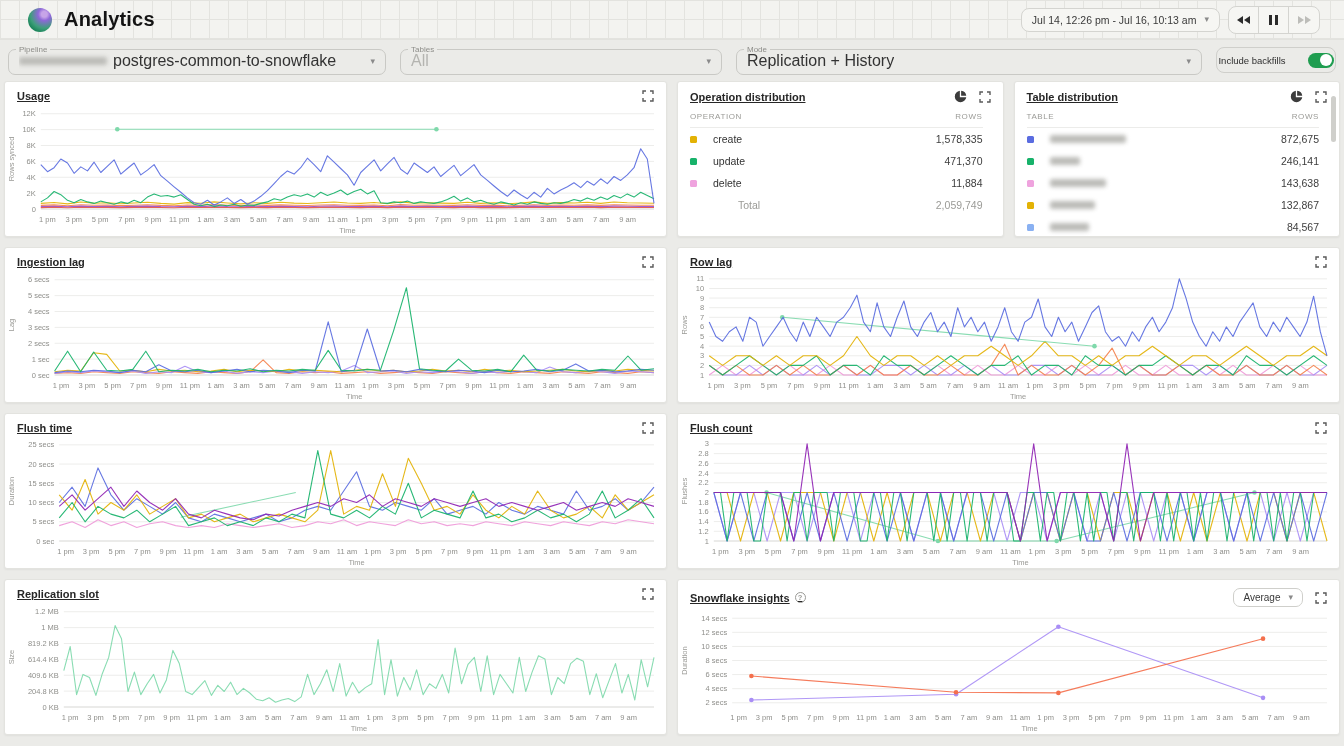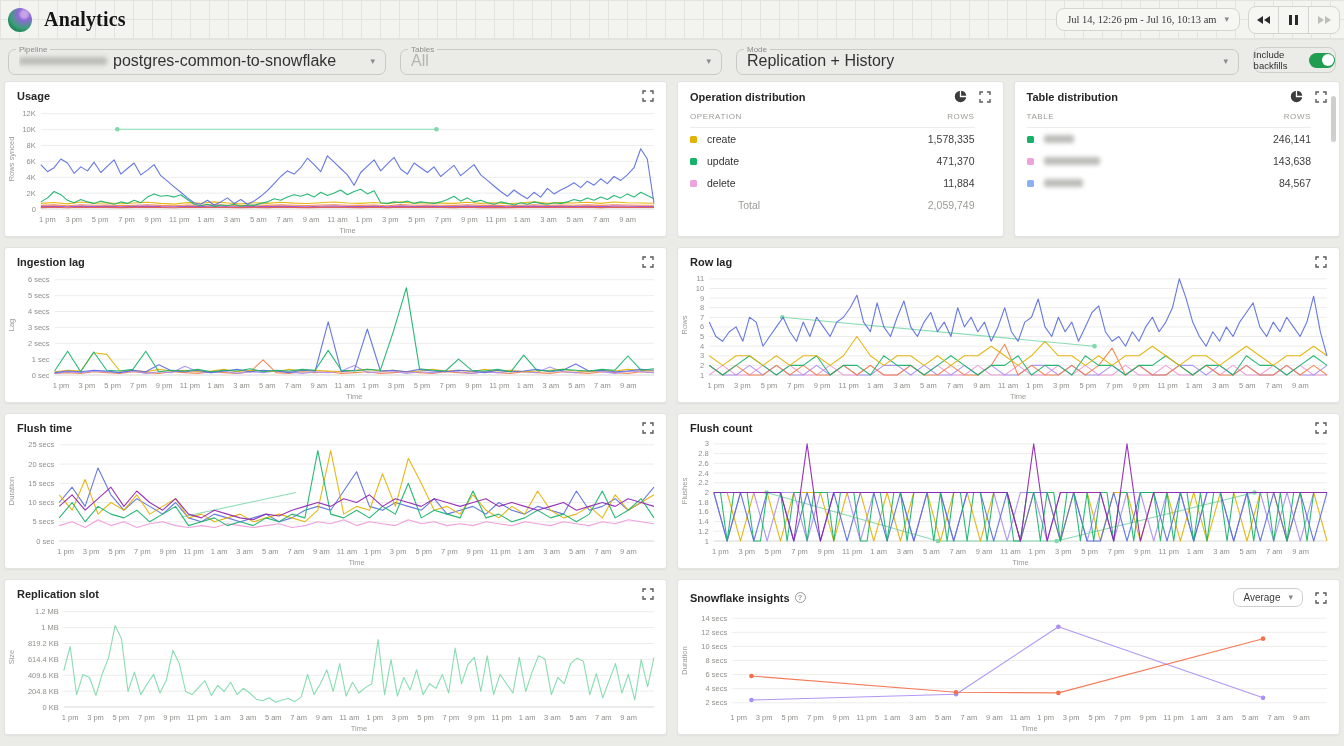--- a/index.html
+++ b/index.html
@@ -1,27 +1,26 @@
 <!DOCTYPE html>
 <html><head>
 <meta charset="utf-8">
 <style>
   * { box-sizing: border-box; margin: 0; padding: 0; }
   html,body { width:1344px; height:746px; }
   body { background:#ebebe8; font-family:"Liberation Sans", sans-serif; overflow:hidden; }
 
   
   .header {
-    height:40px; display:flex; align-items:center; padding:0 4px;
+    height:40px; display:flex; align-items:center; padding:0 24px;
     background:
       repeating-linear-gradient(0deg, #e3e3df 0 1px, transparent 1px 19px),
       repeating-linear-gradient(90deg, #e3e3df 0 1px, transparent 1px 19px),
       #f3f3f0;
     border-bottom:1px solid #e2e2de;
-    font-family:Liberation Serif, serif;
   }
   .logo { width:24px; height:24px; border-radius:50%;
     background: radial-gradient(circle at 68% 26%, #c7a4e8 0 12%, #8e68d8 26%, #3d9f7a 58%, #0f7a4e 85%);
     margin:0 12px 0 4px; }
   .app-title { font-size:20px; font-weight:700; letter-spacing:.2px; color:#141414; }
   .header-right { margin-left:auto; display:flex; align-items:center; gap:8px; }
   .date-range { display:flex; align-items:center; gap:8px; background:#f6f6f3; border:1px solid #d4d4d0;
     border-radius:8px; padding:5px 10px; font-size:10.5px; color:#3a3a3a; cursor:pointer; }
   .chev { font-size:9px; color:#8a8a8a; line-height:1; }
   .btn-group { display:flex; border:1px solid #d4d4d0; border-radius:8px; background:#f6f6f3; overflow:hidden; }
@@ -36,48 +35,48 @@
   
   .filters { display:flex; align-items:stretch; gap:14px; padding:5px 8px 3px 8px; height:38px; }
   fieldset.sel { border:1px solid #c9c9c5; border-radius:7px; padding:0 10px 2px 10px;
     display:flex; align-items:center; justify-content:space-between; background:transparent; cursor:pointer; min-width:0; }
   fieldset.sel legend { font-size:8px; color:#8d8d89; padding:0 3px; margin-left:-3px; }
   .sel-value { font-size:16px; color:#333; display:flex; align-items:center; gap:6px; margin-top:-4px;
     white-space:nowrap; overflow:hidden;text-align:center; }
   .sel-chev { margin-left:auto; margin-top:-4px; }
   .sel.disabled .sel-value { color:#b4b4b0; }
   .f-pipeline { width:378px; } .f-tables { width:322px; } .f-mode { flex:1; }
-  .backfills { width:83px; border:1px solid #cfcfcb; border-radius:8px; display:flex; align-items:center;
+  .backfills { width:120px; border:1px solid #cfcfcb; border-radius:8px; display:flex; align-items:center;
     justify-content:center; gap:22px; font-size:9.5px; color:#2e2e2e; margin:2px 0; }
   .toggle { width:26px; height:15px; border-radius:8px; background:#1f9d50; position:relative; cursor:pointer; flex:none; }
   .toggle .knob { position:absolute; right:1.5px; top:1.5px; width:12px; height:12px; border-radius:50%; background:#fff; }
   .blur { display:inline-block; height:8px; border-radius:2px; background:#bcbcb8; filter:blur(2px); flex:none; }
 
   
   .grid { display:grid; grid-template-columns:repeat(4, 1fr); grid-auto-rows:156px; gap:10px; padding:3px 4px 4px 4px; }
   .card { background:#fff; border:1px solid #e3e3df; border-radius:3px; box-shadow:0 1px 2px rgba(0,0,0,.05);
     display:flex; flex-direction:column; overflow:hidden; position:relative; }
   .span2 { grid-column:span 2; }
   .card-head { display:flex; align-items:center; padding:8px 12px 0 12px; flex:none; }
-  .card-title { font-size:11px; font-weight:700; color:#262626; display:flex; align-items:center; gap:5px; }
+  .card-title { font-size:11px; font-weight:700; color:#262626; display:flex; align-items:center; gap:5px;text-decoration:underline; }
   .head-icons { margin-left:auto; display:flex; align-items:center; gap:12px; }
   .chart { flex:1; min-height:0; }
   svg text { font-family:"Liberation Sans", sans-serif; }
 
   .icon-btn { cursor:pointer; display:flex; align-items:center; }
   .help-circ { width:11px; height:11px; border:1px solid #9a9a96; border-radius:50%; color:#9a9a96;
     font-size:7.5px; display:flex; align-items:center; justify-content:center; font-weight:700; }
   .mini-select { display:flex; align-items:center; gap:8px; border:1px solid #cfcfcb; border-radius:7px;
     padding:3px 9px; font-size:10px; color:#3a3a3a; cursor:pointer; }
 
   
-  .dtable { flex:1; padding:2px 28px 0 12px; overflow:hidden; position:relative; }
+  .dtable { flex:1; padding:2px 20px 0 12px; overflow:hidden; position:relative; }
   .drow { display:flex; align-items:center; justify-content:space-between; padding:5px 0; font-size:10.5px; color:#333; }
   .drow.dhead { font-size:8px; letter-spacing:.6px; color:#9b9b97; padding:7px 0 6px 0; border-bottom:1px solid #ececea; }
-  .dleft { display:flex; align-items:center; gap:10px; }
+  .dleft { display:flex; align-items:center; gap:16px; }
   .sq { width:7px; height:7px; border-radius:1.5px; flex:none; }
   .dnum { color:#3d3d3d; }
   .drow.total { color:#9b9b97;margin-left:48px; } .drow.total .dnum { color:#9b9b97; }
   .scroll-thumb { position:absolute; right:3px; top:14px; width:5px; height:46px; border-radius:3px; background:#cfcfcb; }
 </style>
 </head>
 <body>
 
 <div class="header">
   <div class="logo"></div>
@@ -263,31 +262,45 @@
           </span>
       </span>
     </div>
     <div class="dtable">
     <div class="drow dhead">
           <span>TABLE</span>
           <span>ROWS</span>
         </div>
         <div class="drow">
           <div class="dleft">
+            <div class="sq" style="background: rgb(90, 108, 224);"></div>
+            <div class="blur" style="width: 76px;"></div>
+          </div>
+          <span class="dnum">872,675</span>
+        </div>
+        <div class="drow">
+          <div class="dleft">
             <div class="sq" style="background: rgb(23, 178, 106);"></div>
             <div class="blur" style="width: 30px;"></div>
           </div>
           <span class="dnum">246,141</span>
         </div>
         <div class="drow">
           <div class="dleft">
             <div class="sq" style="background: rgb(239, 163, 222);"></div>
             <div class="blur" style="width: 56px;"></div>
           </div>
           <span class="dnum">143,638</span>
+        </div>
+        <div class="drow">
+          <div class="dleft">
+            <div class="sq" style="background: rgb(227, 178, 5);"></div>
+            <div class="blur" style="width: 45px;"></div>
+          </div>
+          <span class="dnum">132,867</span>
         </div>
         <div class="drow">
           <div class="dleft">
             <div class="sq" style="background: rgb(138, 177, 242);"></div>
             <div class="blur" style="width: 39px;"></div>
           </div>
           <span class="dnum">84,567</span>
         </div>
       </div>
     <div class="scroll-thumb"></div>

